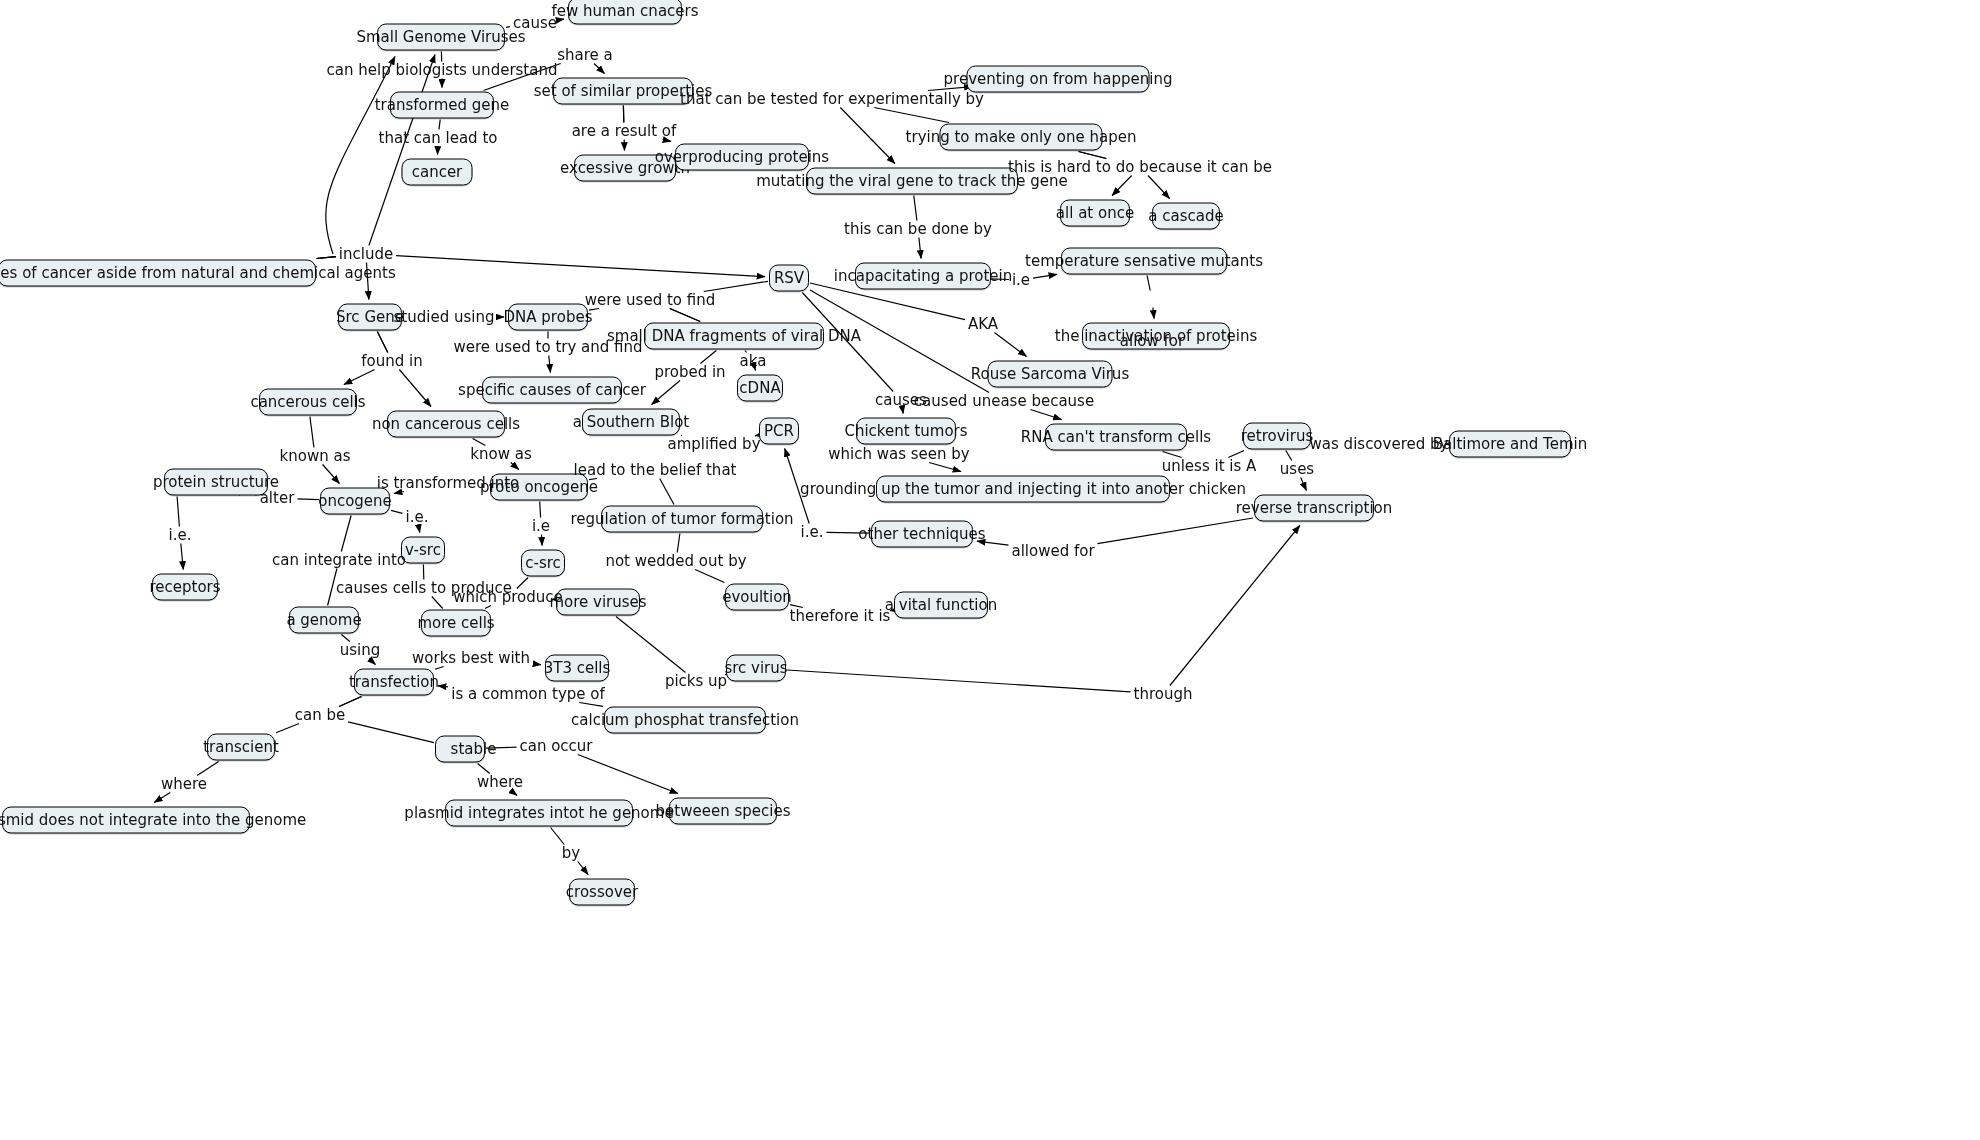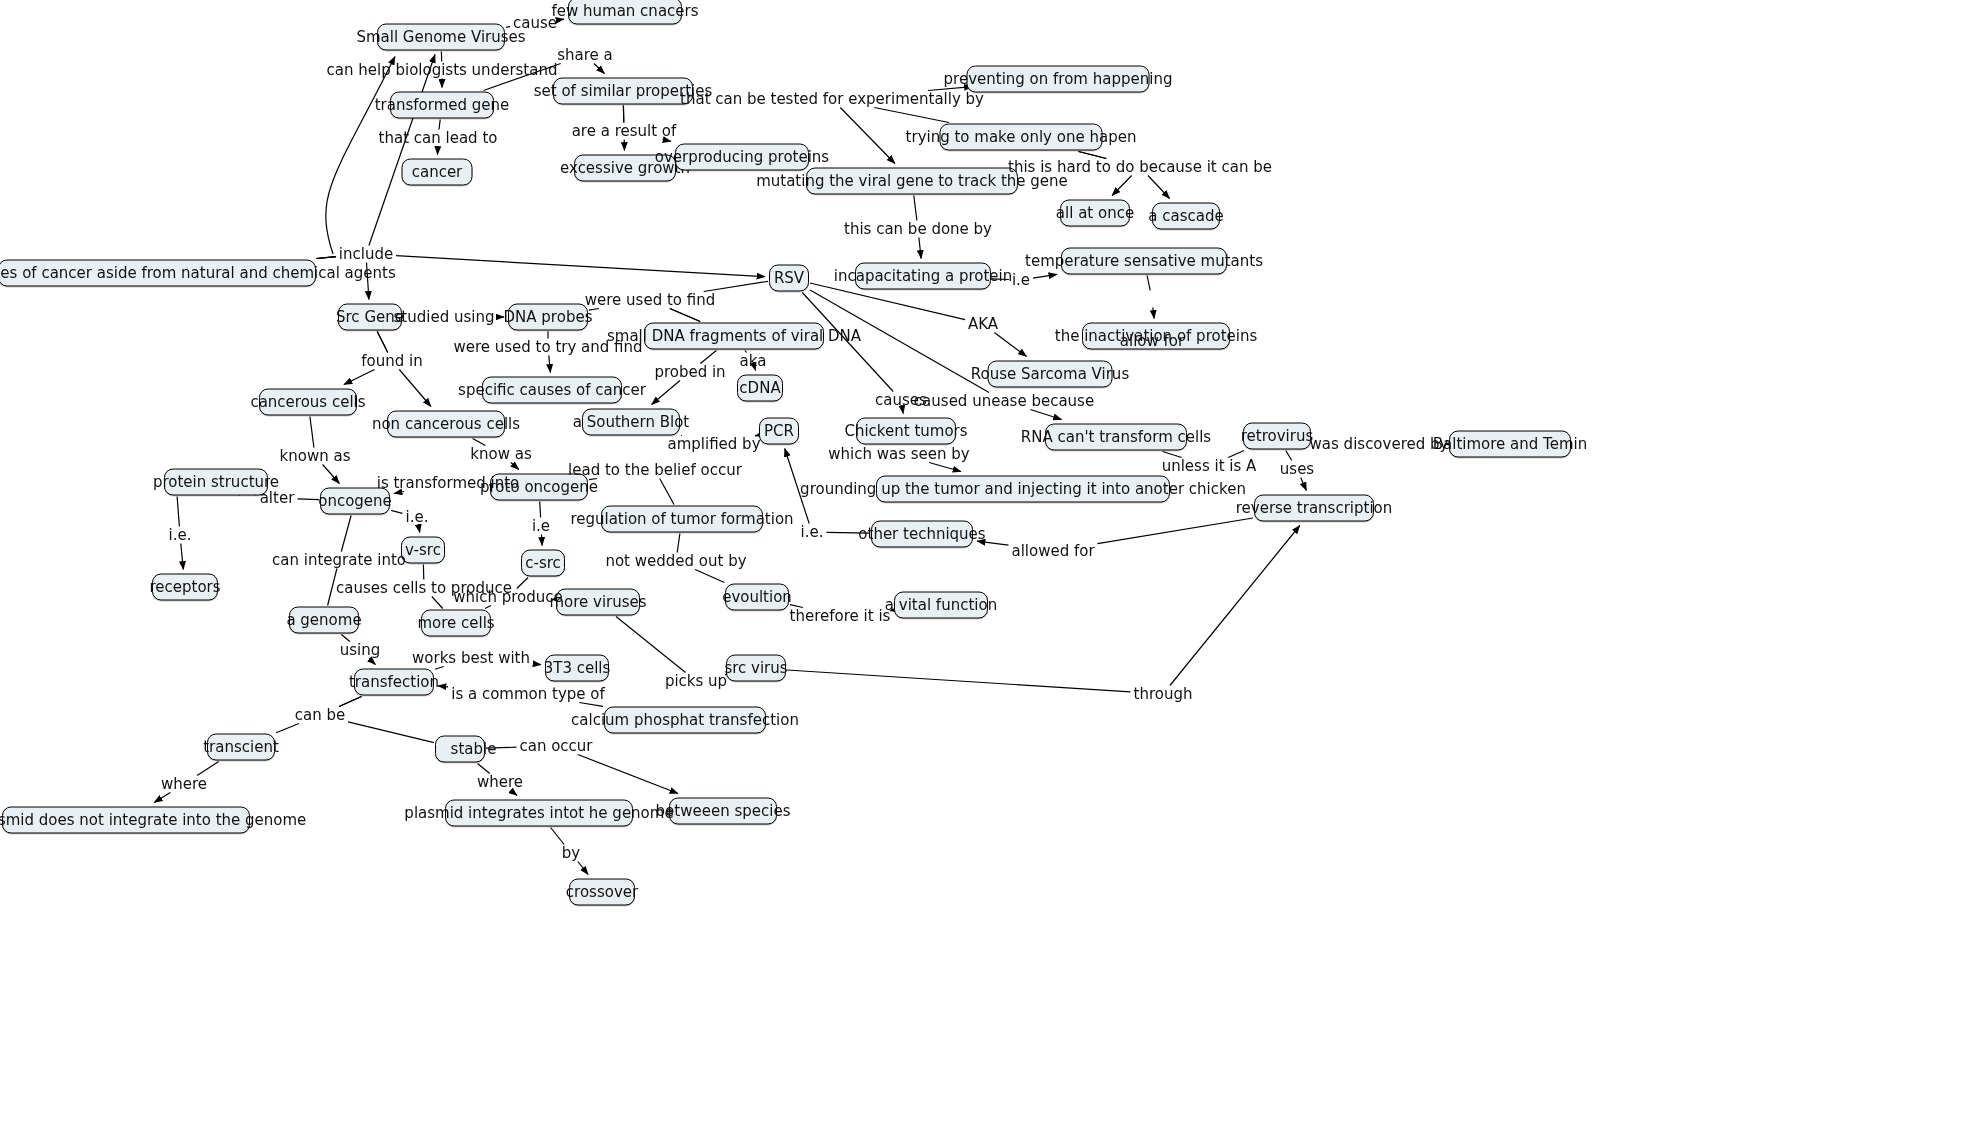--- a/index.html
+++ b/index.html
@@ -267,21 +267,21 @@
       <div class="elabel" style="left: 1004px; top: 401px;">caused unease because</div>
       <div class="elabel" style="left: 1379px; top: 444px;">was discovered by</div>
       <div class="elabel" style="left: 315px; top: 456px;">known as</div>
       <div class="elabel" style="left: 501px; top: 454px;">know as</div>
       <div class="elabel" style="left: 714px; top: 444px;">amplified by</div>
       <div class="elabel" style="left: 899px; top: 454px;">which was seen by</div>
       <div class="elabel" style="left: 1209px; top: 466px;">unless it is A</div>
       <div class="elabel" style="left: 1297px; top: 469px;">uses</div>
       <div class="elabel" style="left: 277px; top: 498px;">alter</div>
       <div class="elabel" style="left: 448px; top: 483px;">is transformed into</div>
-      <div class="elabel" style="left: 655px; top: 470px;">lead to the belief occur</div>
+      <div class="elabel" style="left: 655px; top: 470px;">lead to the belief that</div>
       <div class="elabel" style="left: 417px; top: 517px;">i.e.</div>
       <div class="elabel" style="left: 541px; top: 526px;">i.e</div>
       <div class="elabel" style="left: 180px; top: 535px;">i.e.</div>
       <div class="elabel" style="left: 812px; top: 532px;">i.e.</div>
       <div class="elabel" style="left: 1053px; top: 551px;">allowed for</div>
       <div class="elabel" style="left: 339px; top: 560px;">can integrate into</div>
       <div class="elabel" style="left: 676px; top: 561px;">not wedded out by</div>
       <div class="elabel" style="left: 424px; top: 588px;">causes cells to produce</div>
       <div class="elabel" style="left: 508px; top: 597px;">which produce</div>
       <div class="elabel" style="left: 840px; top: 616px;">therefore it is</div>

